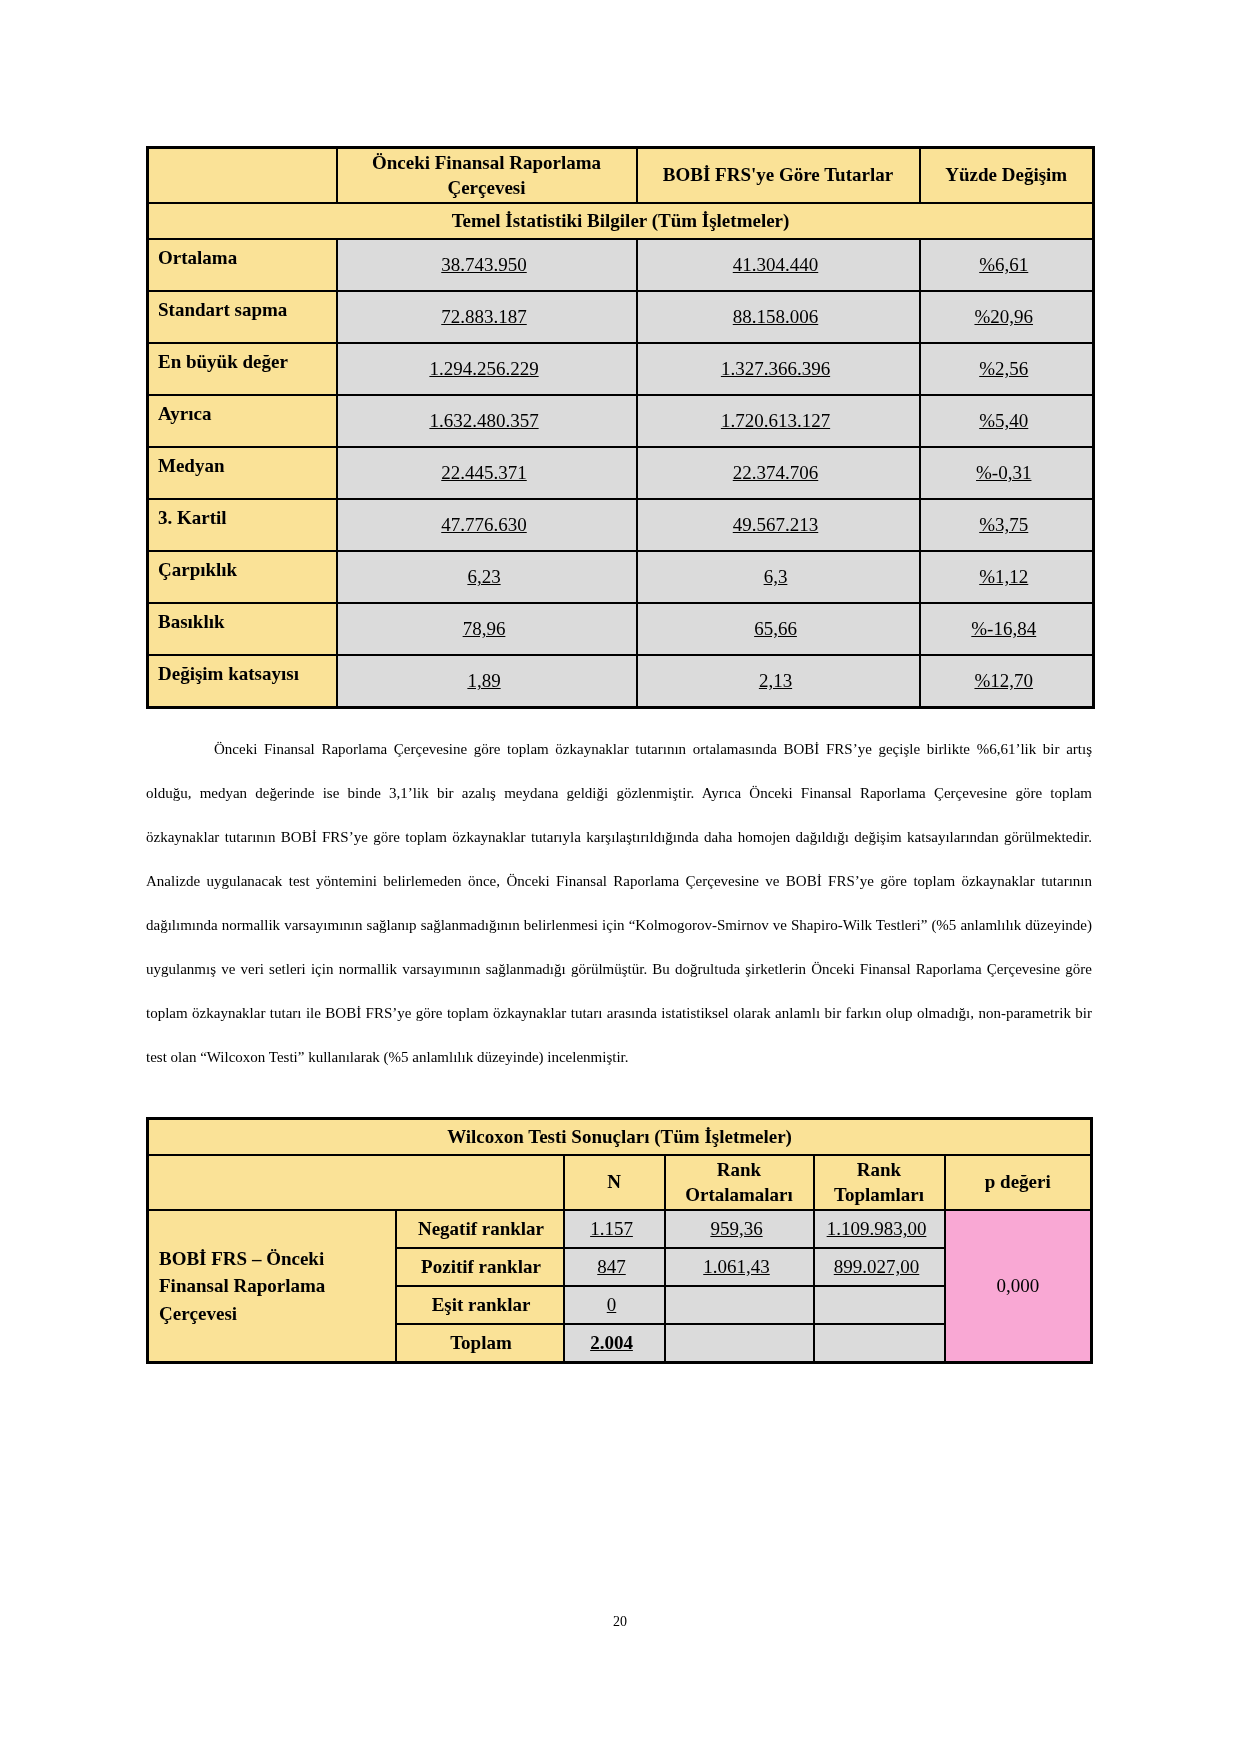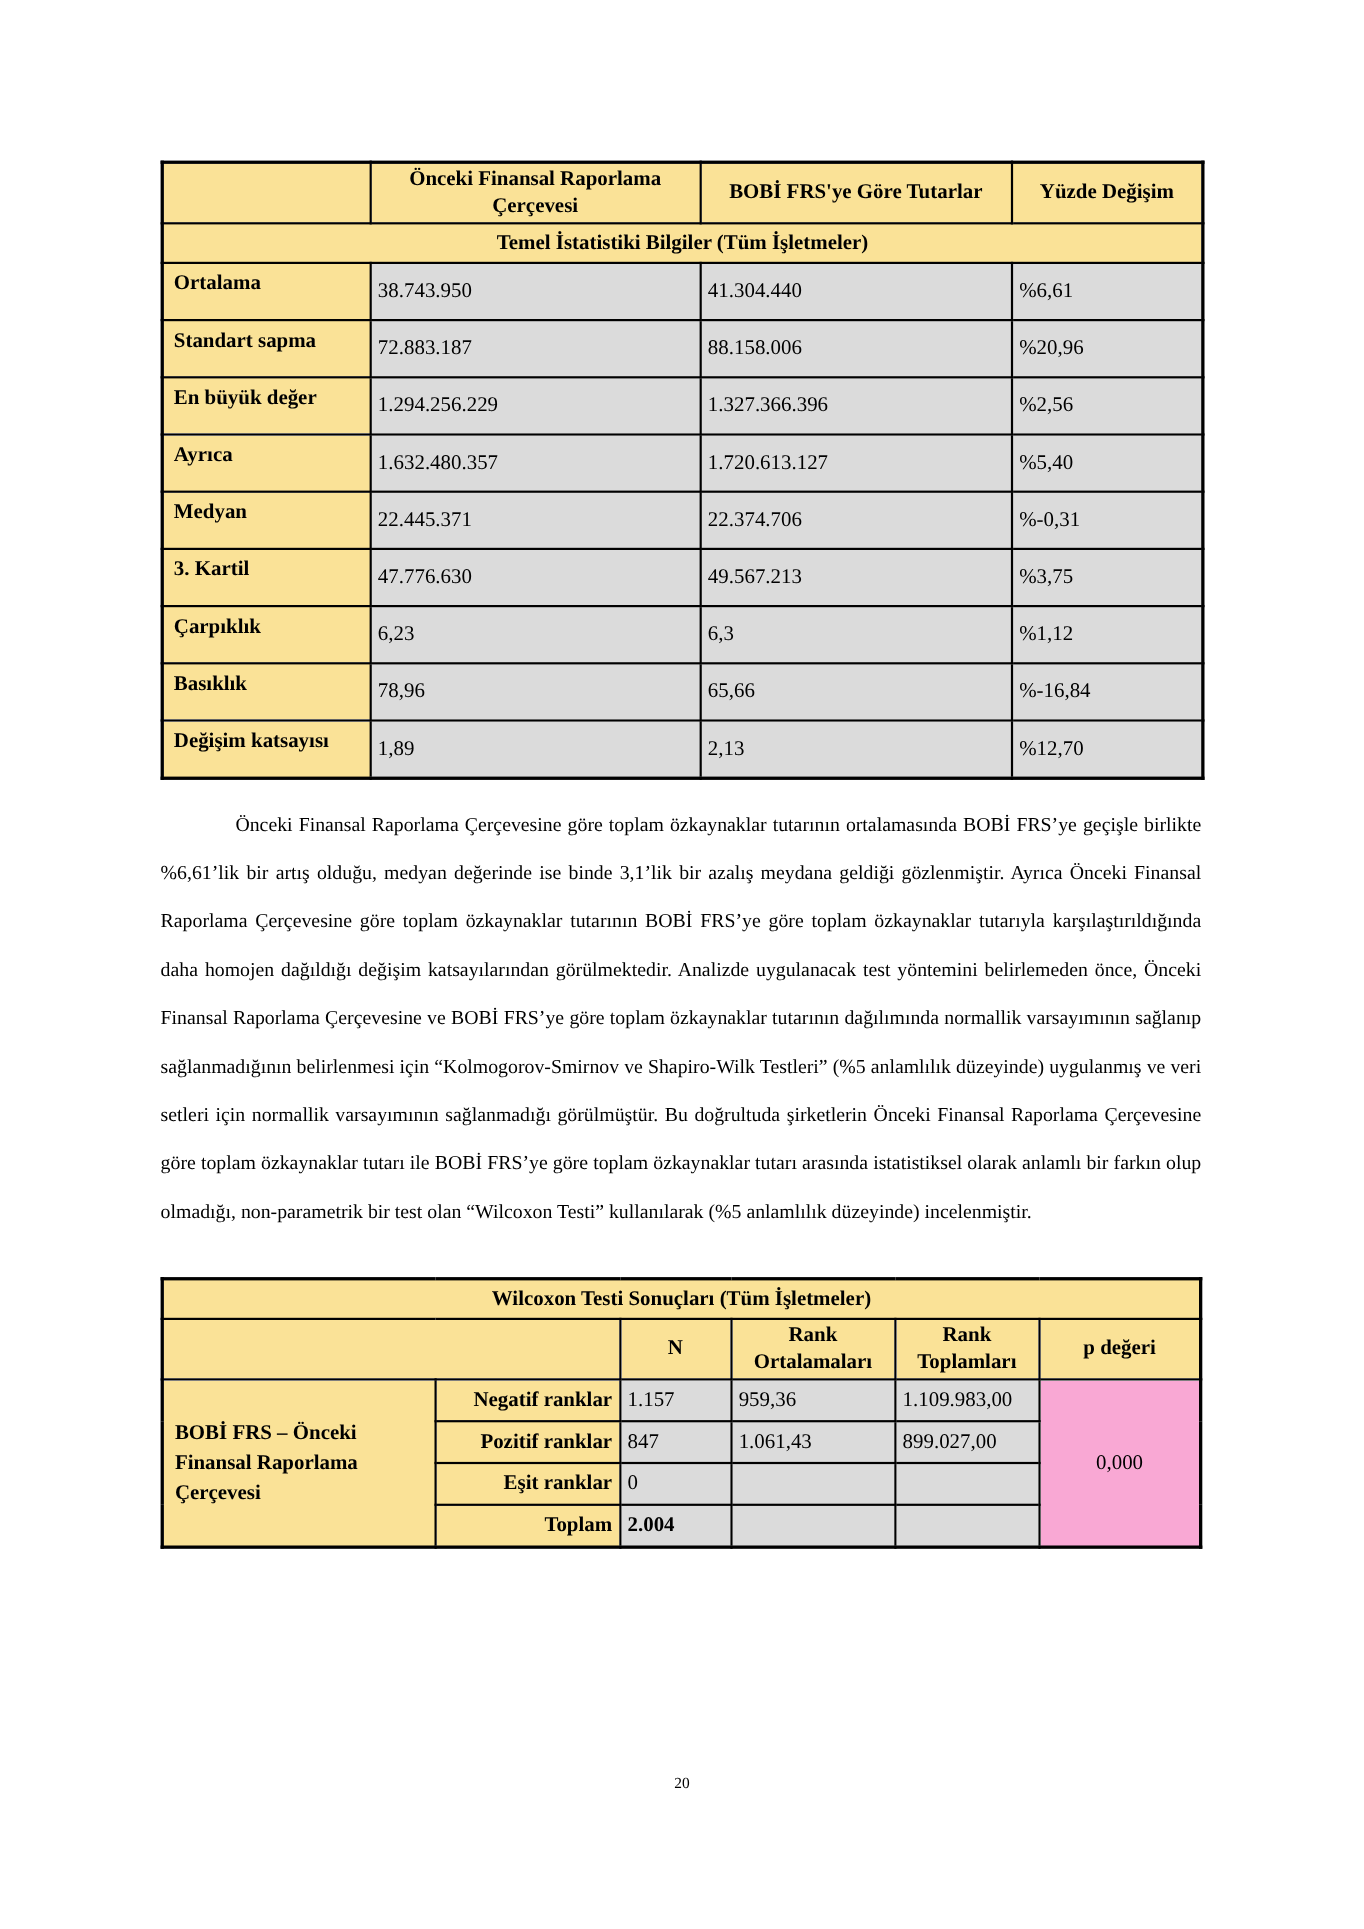--- a/index.html
+++ b/index.html
@@ -11,31 +11,31 @@
   }
   .page { position: relative; width: 1240px; height: 1754px; background: #fff; overflow: hidden; }
   .content { position: absolute; left: 146px; top: 146px; width: 946px; }
 
   table { border-collapse: collapse; width: 946px; table-layout: fixed; border: 3px solid #000; }
   td { border: 2px solid #000; font-size: 19px; vertical-align: middle; overflow: hidden; }
 
   .title-cell { background: #FAE297; font-weight: bold; text-align: center; height: 36px; padding: 4px 2px; }
   .hdr  { background: #FAE297; font-weight: bold; text-align: center; height: 54px; line-height: 1.3; padding: 2px 4px; }
   .lbl  { background: #FAE297; font-weight: bold; text-align: left; padding: 7px 6px 21px 9px; height: 38px; }
-  .val  { background: #DBDBDB; text-align: left; padding: 7px 11px 7px 6px; }
+  .val  { background: #DBDBDB; text-align: center; padding: 7px 11px 7px 6px; text-decoration: underline; }
 
   .wilcoxon { margin-top: 38px; }
   .group-cell { background: #FAE297; font-weight: bold; text-align: left; padding: 6px 10px; line-height: 1.45; }
-  .sublbl { background: #FAE297; font-weight: bold; text-align: right; padding: 6px 6px 6px 9px; height: 34px; }
+  .sublbl { background: #FAE297; font-weight: bold; text-align: center; padding: 6px 6px 6px 9px; height: 34px; }
   .pval { background: #f9a8d4; text-align: center; }
   .bold { font-weight: bold; }
 
   .body-text {
     margin-top: 18px;
-    font-size: 18px;
+    font-size: 15px;
     line-height: 44px;
     text-align: justify;
     text-indent: 68px;
   }
 
   .page-number { position: absolute; top: 1614px; left: 0; width: 1240px; text-align: center; font-size: 14px; }
 </style>
 </head>
 <body>
 

